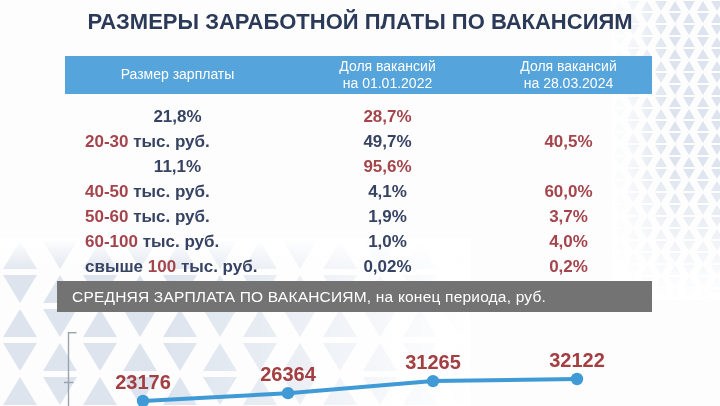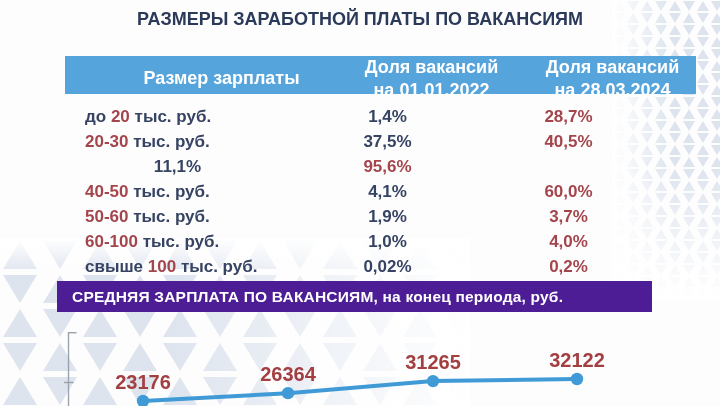--- a/index.html
+++ b/index.html
@@ -4,40 +4,40 @@
 <style>
   html,body{margin:0;padding:0;background:#ffffff;}
   .stage{
     position:relative;width:720px;height:406px;overflow:hidden;
     background:#fdfdfe;
     font-family:"Liberation Sans","DejaVu Sans",sans-serif;
   }
   .pat{position:absolute;pointer-events:none;}
   .page-title{
     position:absolute;left:0;top:9px;width:720px;text-align:center;
-    font-size:18px;font-weight:bold;color:#2b3a58;letter-spacing:0px;
+    font-size:22px;font-weight:bold;color:#2b3a58;letter-spacing:0px;
   }
   .thead{
     position:absolute;left:65px;top:56px;width:587px;height:38px;
     background:#56a4dc;display:grid;grid-template-columns:225px 195px 167px;
-    color:#ffffff;font-weight:bold;font-size:18px;line-height:1.25;padding-left:44px;
+    color:#ffffff;font-weight:normal;font-size:14px;line-height:1.25;
   }
   .thead .hc{display:flex;flex-direction:column;align-items:center;justify-content:center;text-align:center;}
   .tbody{position:absolute;left:65px;top:104px;width:587px;}
   .trow{
     display:grid;grid-template-columns:225px 195px 167px;
     height:25px;line-height:25px;font-size:17px;font-weight:bold;
   }
   .cell-label{padding-left:20px;white-space:pre;}
   .cell-val{text-align:center;}
   .navy{color:#364362;}
   .red{color:#a4454c;}
   .banner{
     position:absolute;left:57px;top:281px;width:595px;height:31px;
-    background:#4c1d95;color:#ffffff;font-weight:bold;font-size:15.5px;
+    background:#737373;color:#ffffff;font-weight:normal;font-size:15.5px;
     display:flex;align-items:center;padding-left:15px;box-sizing:border-box;
     letter-spacing:0.2px;white-space:nowrap;
   }
   svg.chart{position:absolute;left:0;top:0;width:720px;height:406px;}
 </style>
 </head>
 <body>
 
 <div class="stage">
 
@@ -96,27 +96,26 @@
       <span>на 01.01.2022</span>
     </div>
     <div class="hc">
       <span>Доля вакансий</span>
       <span>на 28.03.2024</span>
     </div>
   </div>
 
   <div class="tbody">
     <div class="trow">
-      <div class="cell-label"><span class="navy">до </span><span class="red">20</span><span class="navy"> тыс. руб.</span></div>
-      <div class="cell-val navy">1,4%</div>
+      <div class="cell-val navy">21,8%</div>
       <div class="cell-val red">28,7%</div>
     </div>
     <div class="trow">
       <div class="cell-label"><span class="navy"></span><span class="red">20-30</span><span class="navy"> тыс. руб.</span></div>
-      <div class="cell-val navy">37,5%</div>
+      <div class="cell-val navy">49,7%</div>
       <div class="cell-val red">40,5%</div>
     </div>
     <div class="trow">
       <div class="cell-val navy">11,1%</div>
       <div class="cell-val red">95,6%</div>
     </div>
     <div class="trow">
       <div class="cell-label"><span class="navy"></span><span class="red">40-50</span><span class="navy"> тыс. руб.</span></div>
       <div class="cell-val navy">4,1%</div>
       <div class="cell-val red">60,0%</div>

